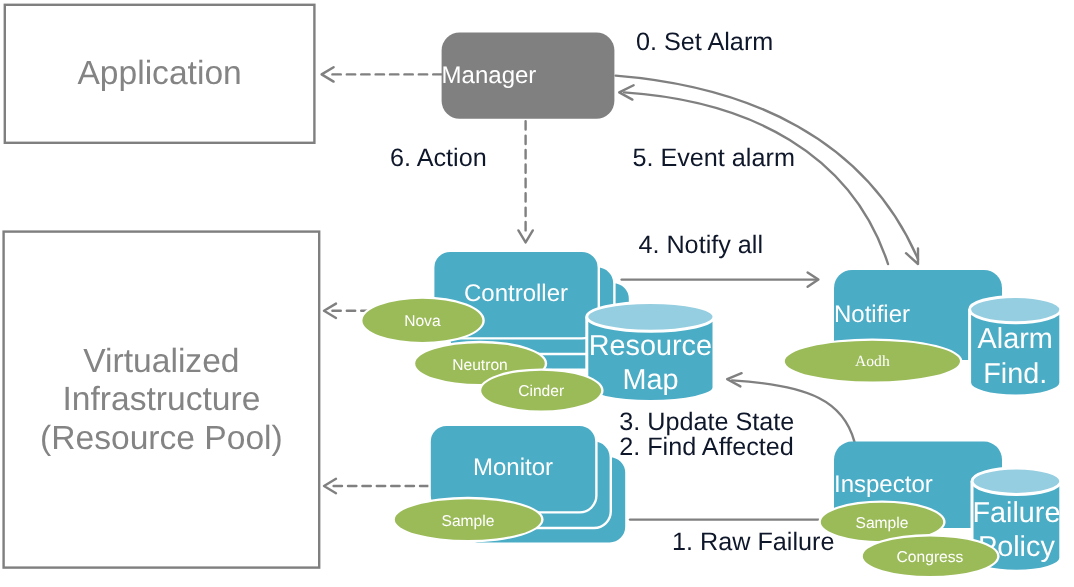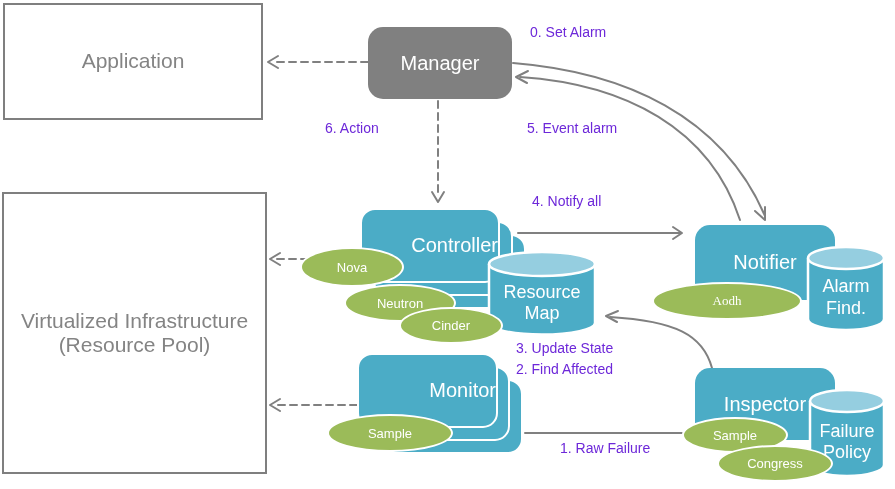--- a/index.html
+++ b/index.html
@@ -3,49 +3,49 @@
 <meta charset="utf-8">
 <style>
   html,body { margin:0; padding:0; background:#fff; }
   .canvas {
     position:relative; width:895px; height:489px; background:#ffffff;
     font-family:"Liberation Sans", sans-serif; overflow:hidden;
   }
   .outline-box {
     position:absolute; border:2px solid #7f7f7f; background:#ffffff;
     display:flex; flex-direction:column; align-items:center; justify-content:center;
-    color:#848484; font-size:21px; text-align:center; box-sizing:border-box; line-height:1.15;
+    color:#848484; font-size:28px; text-align:center; box-sizing:border-box; line-height:1.15;
   }
   .rounded-node {
     position:absolute; border-radius:15px;
-    display:flex; align-items:center; justify-content:center;
+    display:flex; align-items:center; 
     color:#ffffff; font-size:20px; box-sizing:border-box;
   }
   .manager-node { background:#808080; }
   .blue-node { background:#4bacc6; }
   .stack { position:absolute; }
   .stack-layer {
     position:absolute; width:140px; height:75px; background:#4bacc6;
     border:2px solid #ffffff; border-radius:15px; box-sizing:border-box;
-    display:flex; align-items:center; justify-content:flex-end;
+    display:flex; align-items:center; justify-content:center;
     color:#ffffff; font-size:20px;
   }
   .pill {
     position:absolute; background:#9bbb59; border:2px solid #ffffff; border-radius:50%;
     display:flex; align-items:center; justify-content:center;
     color:#ffffff; font-size:13px; box-sizing:border-box;
   }
   .cyl { position:absolute; }
   .cyl svg { display:block; }
   .cyl-text {
     position:absolute; left:0; right:0; display:flex; flex-direction:column;
-    align-items:center; justify-content:center; color:#ffffff; font-size:18px;
+    align-items:center; justify-content:center; color:#ffffff; font-size:24px;
     line-height:1.18; text-align:center;
   }
-  .flow-label { position:absolute; color:#6d28d9; font-size:14px; white-space:nowrap; }
+  .flow-label { position:absolute; color:#0f172a; font-size:21px; white-space:nowrap; }
   .arrows { position:absolute; left:0; top:0; }
 </style>
 </head>
 <body>
 
 <div class="canvas">
 
   <div class="outline-box" style="left:3px; top:3px; width:260px; height:117px;">
     <span>Application</span>
   </div>

